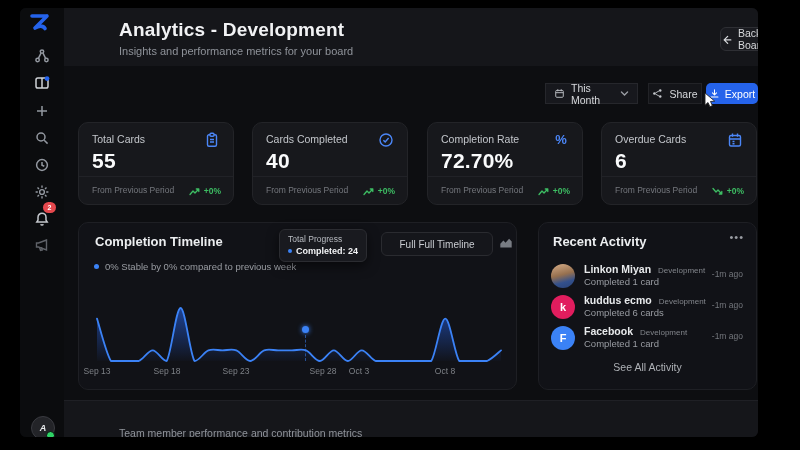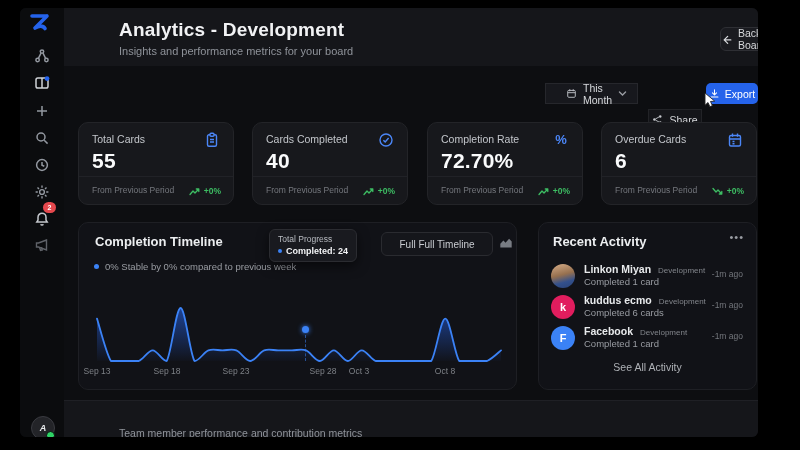--- a/index.html
+++ b/index.html
@@ -24,23 +24,23 @@
   .hdr-title{position:absolute;left:55px;top:11px;font-size:19px;font-weight:bold;color:#f1f2f4;letter-spacing:.2px;}
   .hdr-sub{position:absolute;left:55px;top:37px;font-size:11px;color:#8f939a;}
   .back-btn{position:absolute;left:656px;top:19px;width:80px;height:22px;background:#1a1b20;border:1px solid #2e2f34;
             border-radius:6px;color:#d6d8db;font-size:10.5px;display:flex;align-items:center;justify-content:center;gap:6px;}
 
   
   .main{position:absolute;left:44px;top:58px;width:694px;height:334px;background:#0d0e11;}
 
   
   .chip{position:absolute;display:flex;align-items:center;gap:6px;background:#17181d;border:1px solid #26272c;
-        border-radius:0;color:#d6d8db;font-size:10.5px;padding:0 20px;height:21px;box-sizing:border-box;}
+        border-radius:0;color:#d6d8db;font-size:10.5px;padding:0 8px;height:21px;box-sizing:border-box;}
   .chip-period{left:525px;top:75px;width:93px;}
-  .chip-share{left:628px;top:75px;width:54px;background:#141519;border-color:#222327;justify-content:center;margin-top:26px;}
+  .chip-share{left:628px;top:75px;width:54px;background:#141519;border-color:#222327;justify-content:center;}
   .btn-export{position:absolute;left:686px;top:75px;width:52px;height:21px;background:#2563eb;border-radius:5px;
               color:#fff;font-size:10.5px;display:flex;align-items:center;justify-content:center;gap:5px;}
   .cursor{position:absolute;left:684px;top:84px;width:13px;height:17px;z-index:50;}
 
   
   .scard{position:absolute;top:114px;width:156px;height:83px;background:#17181c;border:1px solid #232428;border-radius:10px;box-sizing:border-box;}
   .sc0{left:58px}.sc1{left:232px}.sc2{left:407px}.sc3{left:581px}
   .sc-label{position:absolute;left:13px;top:10px;font-size:10.5px;color:#c3c6cb;}
   .sc-icon{position:absolute;right:13px;top:9px;width:16px;height:16px;color:#4b86f7;}
   .sc-value{position:absolute;left:13px;top:26px;font-size:21px;font-weight:bold;color:#fafbfc;letter-spacing:.2px;}
@@ -54,21 +54,21 @@
   .ac-card{left:518px;width:219px;}
   .card-title{position:absolute;left:16px;top:11px;font-size:13px;font-weight:bold;color:#eceef0;}
   .tl-btn{position:absolute;left:302px;top:9px;width:110px;height:22px;border:1px solid #2a2b30;background:#15161b;
           border-radius:6px;color:#c9ccd1;font-size:10px;display:flex;align-items:center;justify-content:center;}
   .tl-mini{position:absolute;left:420px;top:13px;width:14px;height:14px;color:#8b8f96;}
   .tl-legend{position:absolute;left:15px;top:38px;font-size:9.5px;color:#9a9da3;display:flex;align-items:center;gap:6px;}
   .dot{width:5px;height:5px;border-radius:50%;background:#3b82f6;display:inline-block;}
   .tl-svg{position:absolute;left:10px;top:74px;width:420px;height:66px;}
   .xt{position:absolute;top:143px;transform:translateX(-50%);font-size:8.5px;color:#7d8086;white-space:nowrap;}
 
-  .tooltip{position:absolute;left:190px;top:6px;background:#191a1f;border:1px solid #2b2c31;border-radius:6px;
+  .tooltip{position:absolute;left:200px;top:6px;background:#191a1f;border:1px solid #2b2c31;border-radius:6px;
            padding:4px 8px 5px;box-shadow:0 4px 12px rgba(0,0,0,.55);z-index:5;}
   .tt-title{font-size:8.5px;color:#b9bcc2;}
   .tt-val{font-size:9px;font-weight:bold;color:#f2f3f5;display:flex;align-items:center;gap:4px;margin-top:2px;text-align:right;}
   .tt-val .dot{width:4px;height:4px;}
   .marker-dot{position:absolute;left:223px;top:103px;width:7px;height:7px;border-radius:50%;background:#3b82f6;box-shadow:0 0 5px #3b82f6;}
   .marker-line{position:absolute;left:226px;top:112px;height:26px;width:0;border-left:1px dashed rgba(59,130,246,.55);}
 
   
   .ac-menu{position:absolute;right:12px;top:8px;color:#9a9da3;font-size:11px;letter-spacing:1px;}
   .ac-item-av{position:absolute;left:12px;width:24px;height:24px;border-radius:50%;color:#fff;font-size:11px;font-weight:bold;

